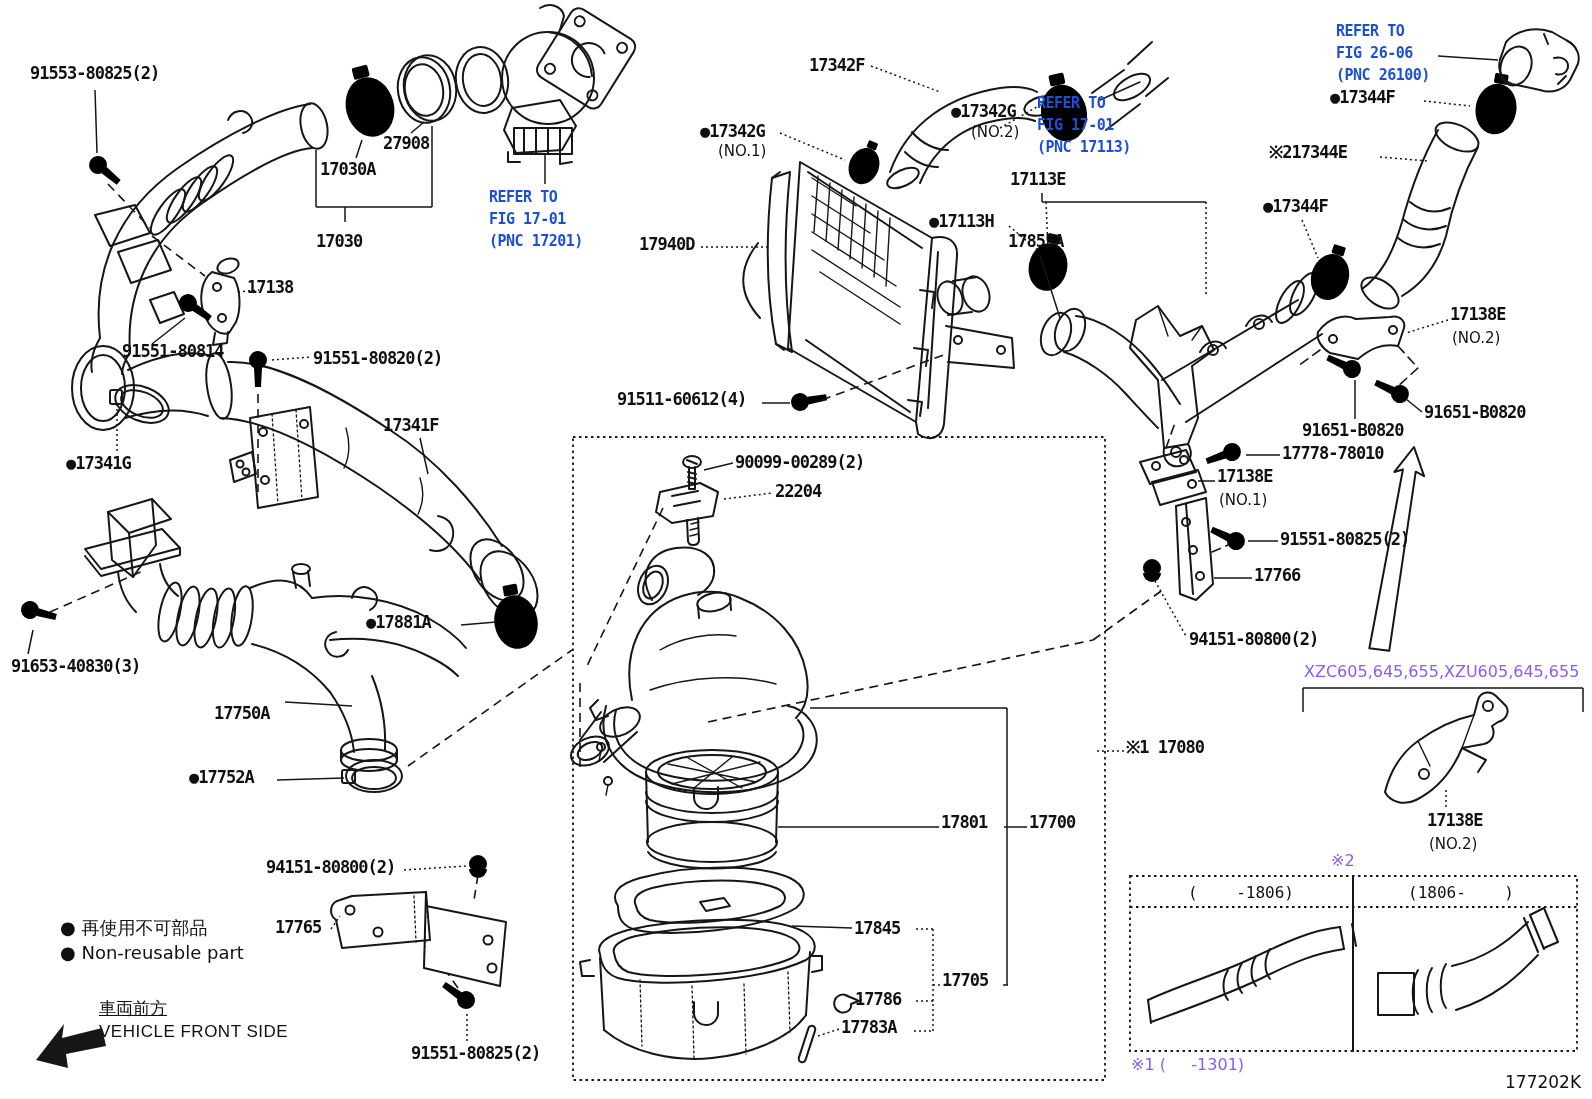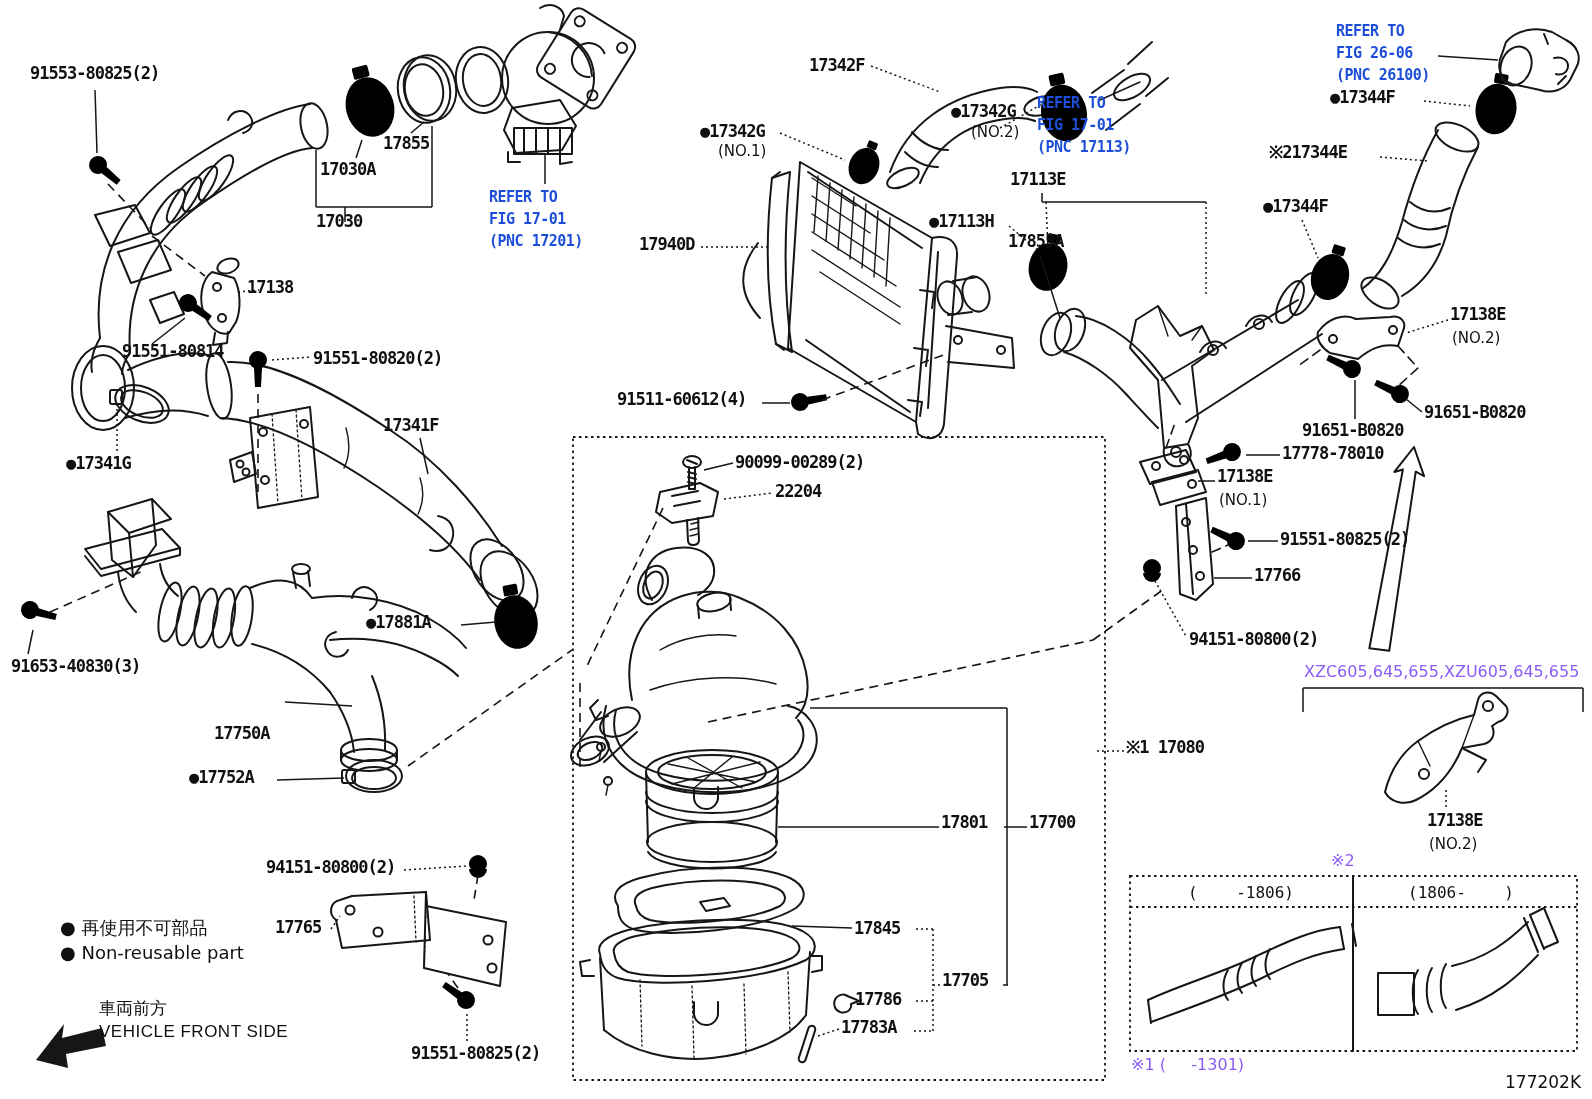--- a/index.html
+++ b/index.html
@@ -13,21 +13,21 @@
   svg .dash{stroke:#161616;fill:none;stroke-width:1.6;stroke-dasharray:9 6;}
   svg .dotl{stroke:#161616;fill:none;stroke-width:1.8;stroke-dasharray:2.5 3.5;}
   svg .seam{stroke:#161616;fill:none;stroke-width:1.3;stroke-dasharray:2 3;}
   svg .fillb{fill:#161616;stroke:none;}
   .lbl{position:absolute;font:bold 17px "DejaVu Sans Mono",monospace;color:#101010;
        letter-spacing:-1px;white-space:pre;line-height:19px;}
   .sub{position:absolute;font:15px "DejaVu Sans",sans-serif;color:#101010;white-space:pre;}
   .refer{position:absolute;font:bold 15px "DejaVu Sans Mono",monospace;color:#1d4ed8;
          line-height:22px;letter-spacing:-0.5px;white-space:pre;}
   .note{position:absolute;font:16px "DejaVu Sans",sans-serif;color:#8b5cf6;white-space:pre;}
-  .jp{position:absolute;font:17px "DejaVu Sans",sans-serif;color:#101010;white-space:pre;}
+  .jp{position:absolute;font:17px "DejaVu Sans",sans-serif;color:#101010;white-space:pre;text-decoration:underline;}
   .plain{position:absolute;font:17px "Liberation Sans",sans-serif;color:#101010;
          letter-spacing:0.5px;white-space:pre;}
   .legend-row{position:absolute;font:18px "DejaVu Sans",sans-serif;color:#101010;white-space:pre;}
   .thead{position:absolute;font:16px "DejaVu Sans Mono",monospace;color:#101010;white-space:pre;}
   .code{position:absolute;font:17px "DejaVu Sans",sans-serif;color:#101010;text-align:right;}
 </style>
 </head>
 <body>
 
 <div id="stage">
@@ -490,32 +490,32 @@
       <path d="M 1524,918 l 14,34 M 1530,915 l 14,34 M 1544,908 l 14,34 M 1544,908 L 1530,915 M 1558,942 L 1544,948"></path>
     </g>
   </g>
 
   <g>
     <path class="fillb" d="M 36,1060 L 64,1024 L 62,1038 L 102,1028 L 106,1046 L 66,1054 L 68,1068 Z"></path>
   </g>
 </svg>
 
 <div class="lbl" style="left:30px;top:64px">91553-80825(2)</div>
-<div class="lbl" style="left:383px;top:134px">17855</div>
+<div class="lbl" style="left:383px;top:134px">27908</div>
 <div class="lbl" style="left:320px;top:160px">17030A</div>
-<div class="lbl" style="left:316px;top:212px">17030</div>
+<div class="lbl" style="left:316px;top:232px">17030</div>
 <div class="refer" style="left:489px;top:186px"><span>REFER TO</span><br><span>FIG 17-01</span><br><span>(PNC 17201)</span></div>
 <div class="lbl" style="left:247px;top:278px">17138</div>
 <div class="lbl" style="left:122px;top:342px">91551-80814</div>
 <div class="lbl" style="left:313px;top:349px">91551-80820(2)</div>
 <div class="lbl" style="left:383px;top:416px">17341F</div>
 <div class="lbl" style="left:66px;top:454px">●17341G</div>
 <div class="lbl" style="left:366px;top:613px">●17881A</div>
 <div class="lbl" style="left:11px;top:657px">91653-40830(3)</div>
-<div class="lbl" style="left:214px;top:724px">17750A</div>
+<div class="lbl" style="left:214px;top:704px">17750A</div>
 <div class="lbl" style="left:189px;top:768px">●17752A</div>
 <div class="lbl" style="left:266px;top:858px">94151-80800(2)</div>
 <div class="lbl" style="left:275px;top:918px">17765</div>
 <div class="lbl" style="left:411px;top:1044px">91551-80825(2)</div>
 
 <div class="legend-row" style="left:60px;top:916px"><span>●</span> <span>再使用不可部品</span></div>
 <div class="legend-row" style="left:60px;top:942px"><span>●</span> <span>Non-reusable part</span></div>
 <div class="jp" style="left:99px;top:997px">車両前方</div>
 <div class="plain" style="left:99px;top:1022px">VEHICLE FRONT SIDE</div>
 

